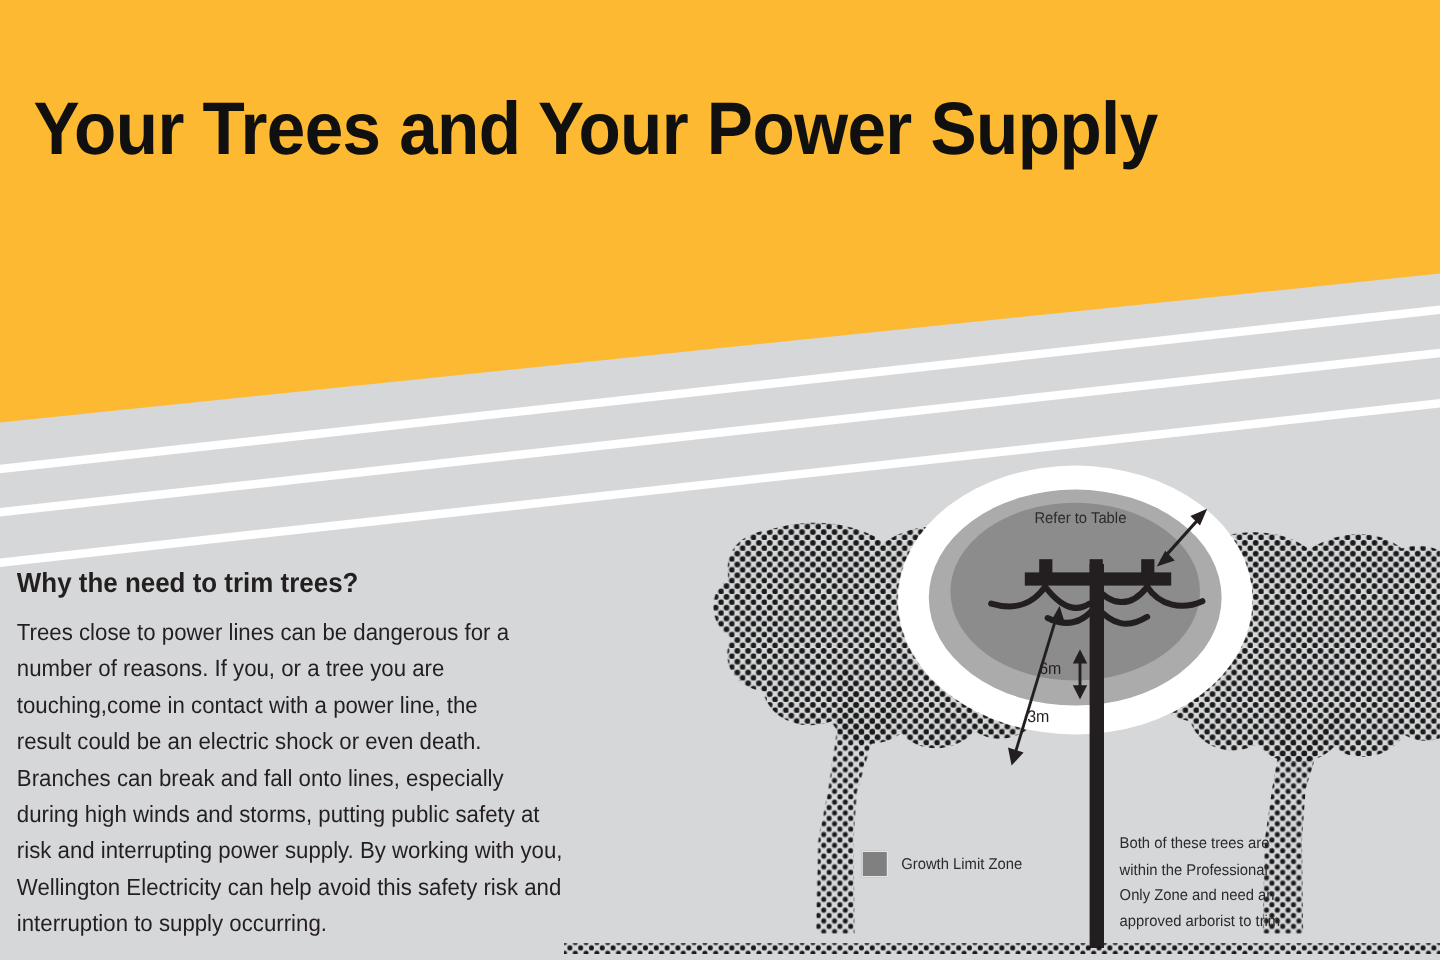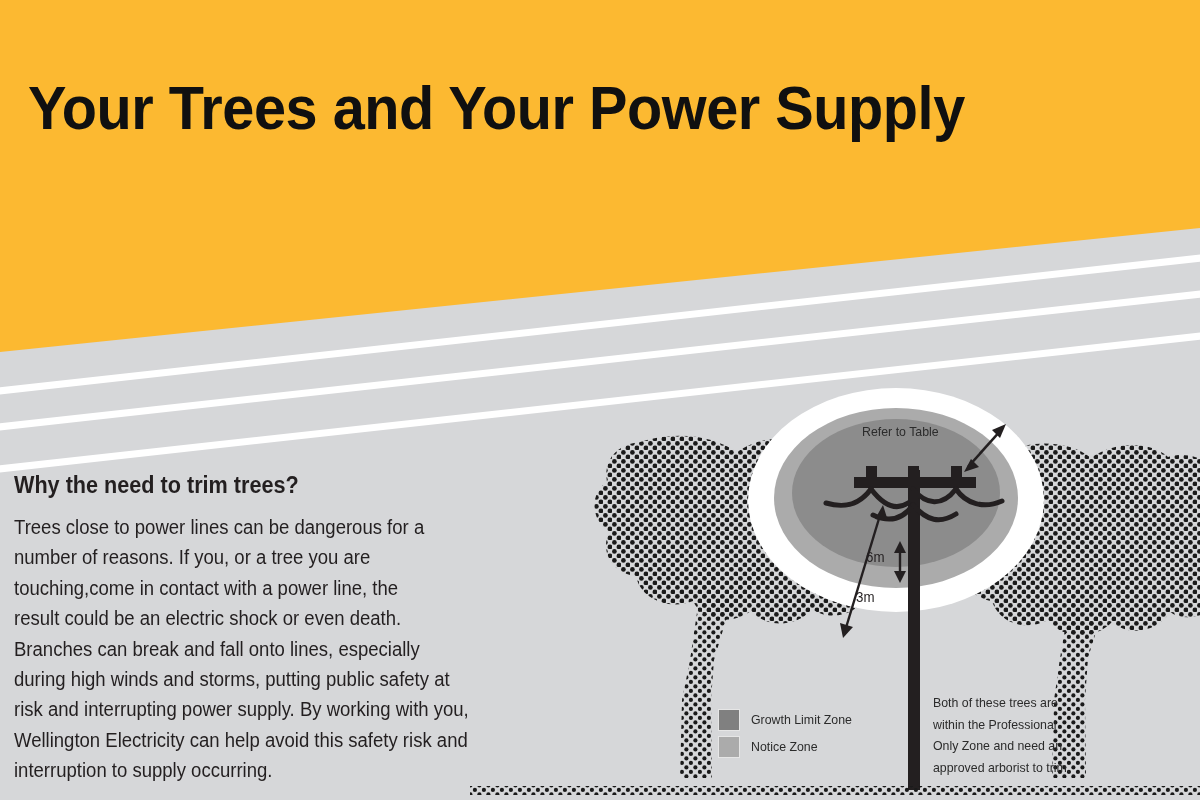--- a/index.html
+++ b/index.html
@@ -210,24 +210,20 @@
 
   <div class="txt" id="label-refer">Refer to Table</div>
   <div class="txt" id="label-1m">6m</div>
   <div class="txt" id="label-4m">3m</div>
 
   <div id="legend">
     <div class="legend-row">
       <span class="legend-swatch" style="background:#808080"></span>
       <span class="legend-label">Growth Limit Zone</span>
     </div>
-    <div class="legend-row">
-      <span class="legend-swatch" style="background:#ababab"></span>
-      <span class="legend-label">Notice Zone</span>
-    </div>
   </div>
 
   <div id="side-note">Both of these trees are
 within the Professional
 Only Zone and need an
 approved arborist to trim.</div>
 
 </div>
 
 </body></html>

